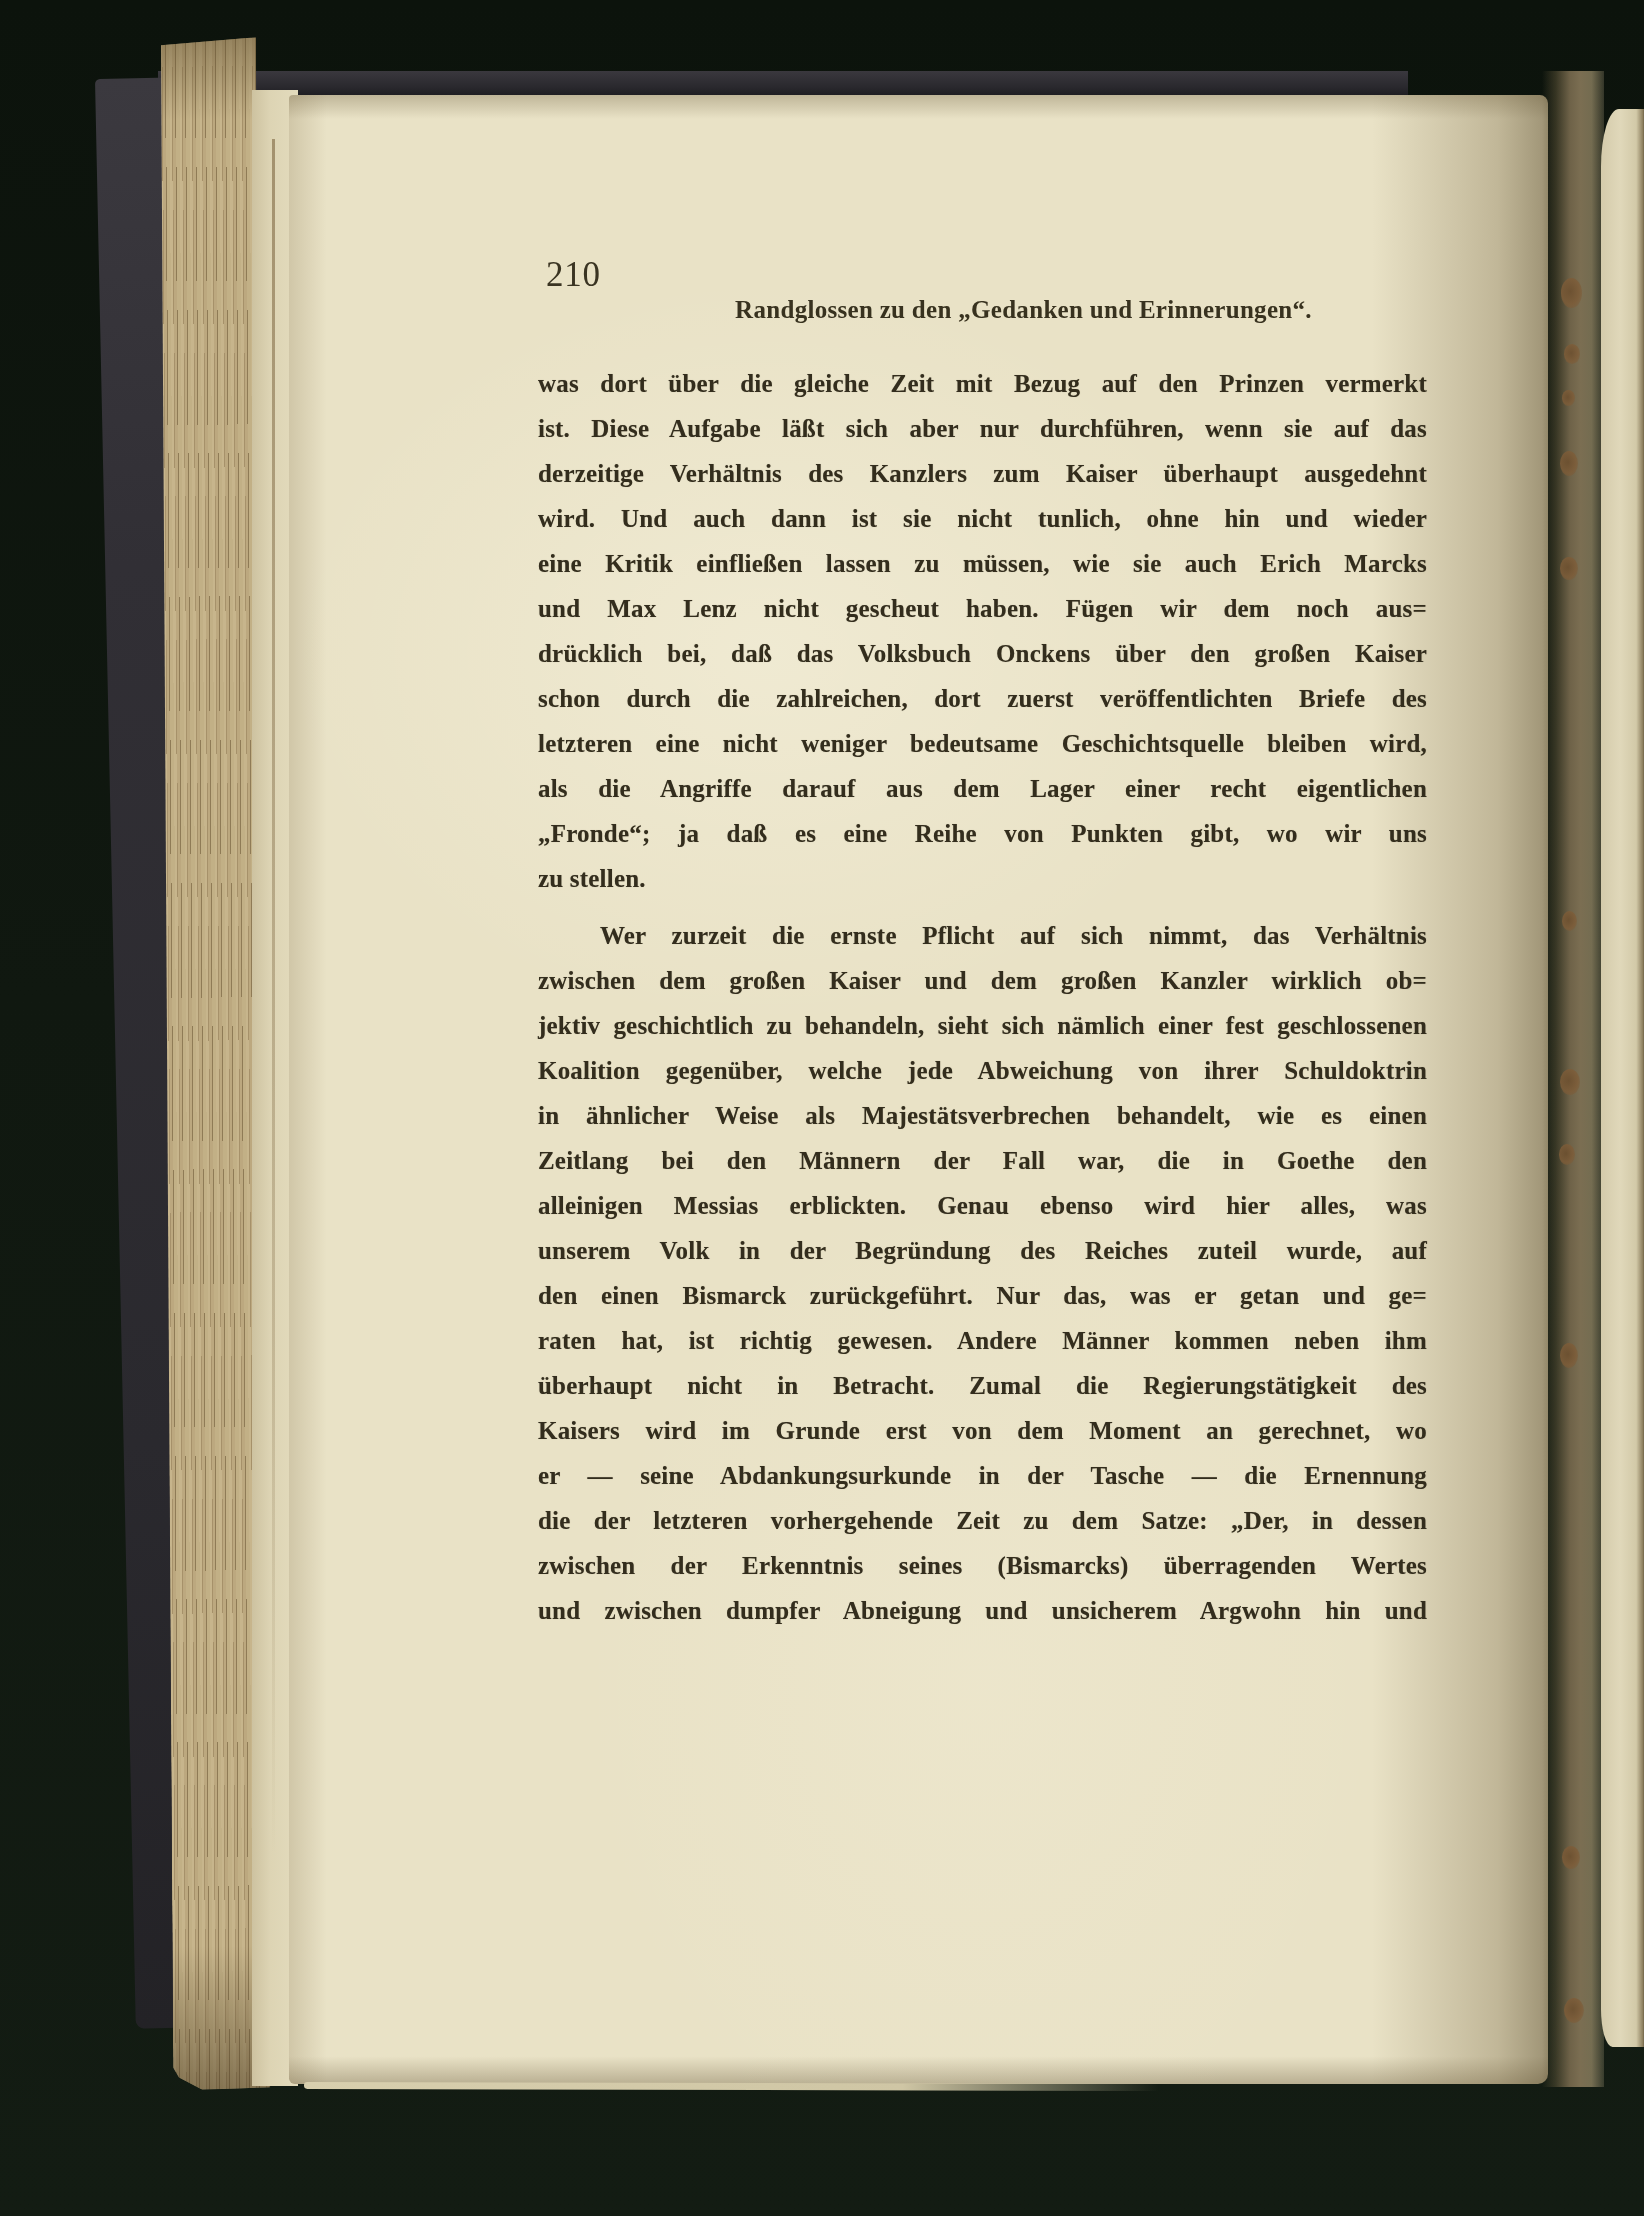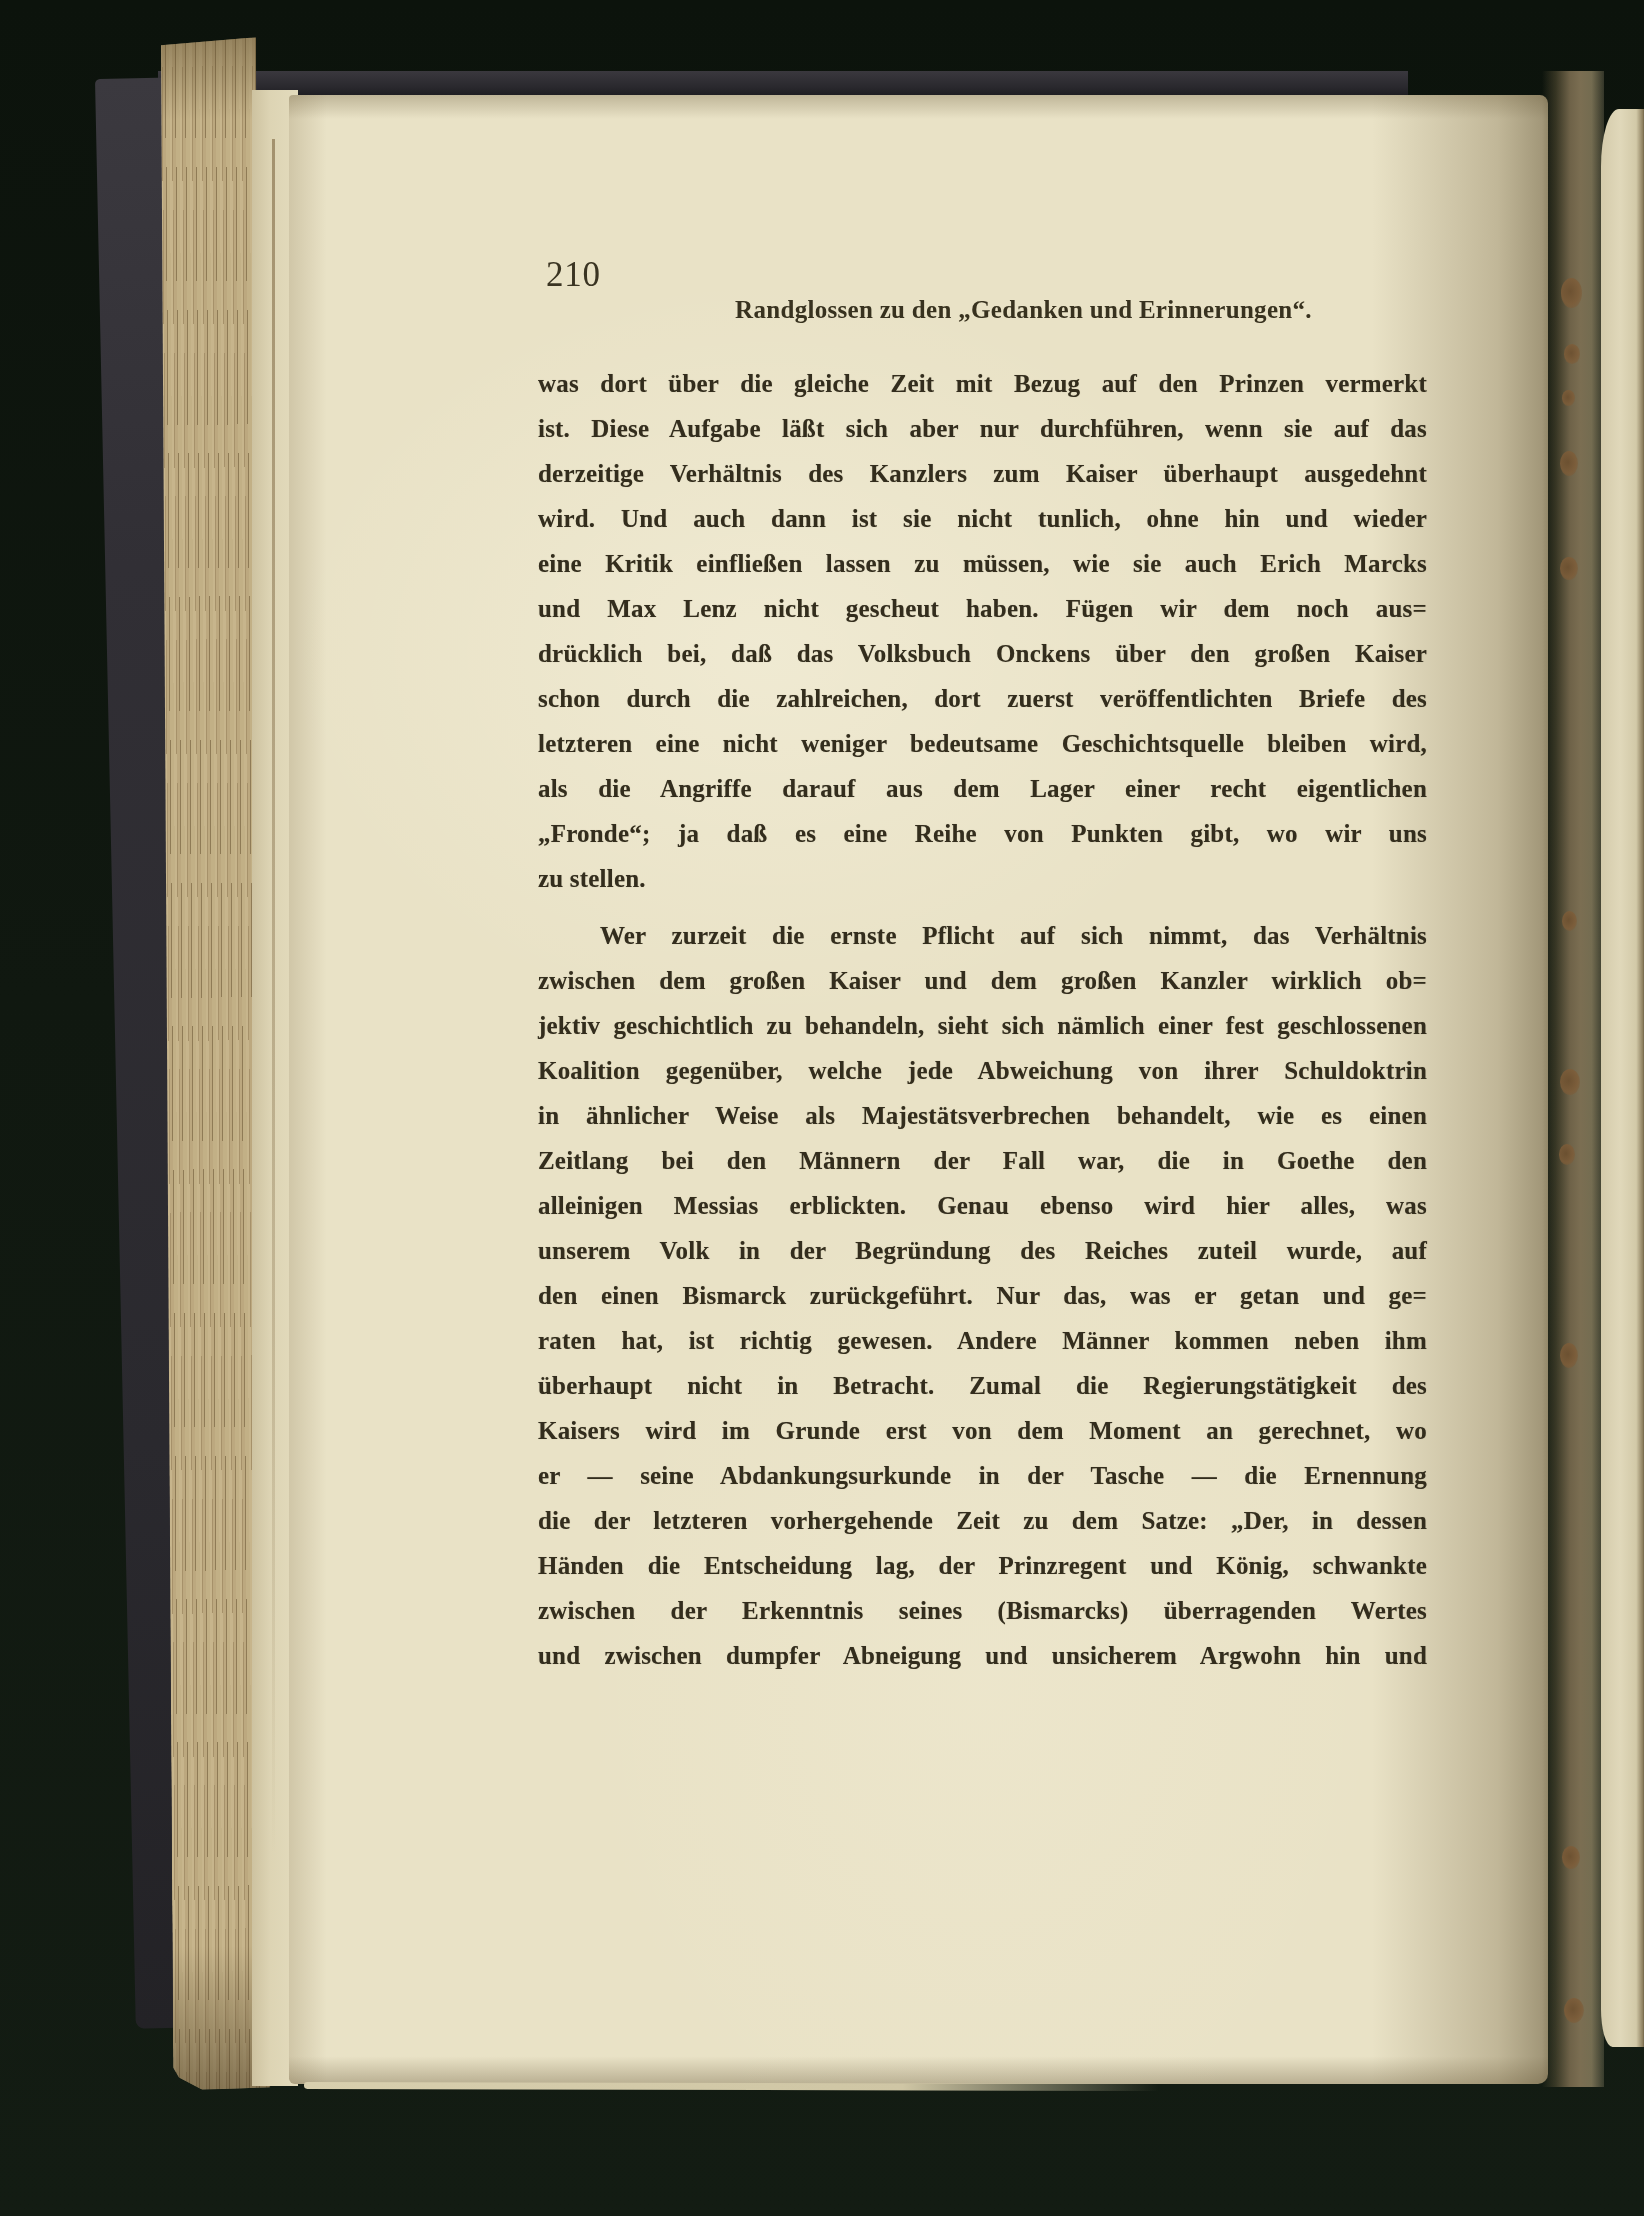--- a/index.html
+++ b/index.html
@@ -151,20 +151,19 @@
         <div class="line">in ähnlicher Weise als Majestätsverbrechen behandelt, wie es einen</div>
         <div class="line">Zeitlang bei den Männern der Fall war, die in Goethe den</div>
         <div class="line">alleinigen Messias erblickten. Genau ebenso wird hier alles, was</div>
         <div class="line">unserem Volk in der Begründung des Reiches zuteil wurde, auf</div>
         <div class="line">den einen Bismarck zurückgeführt. Nur das, was er getan und ge=</div>
         <div class="line">raten hat, ist richtig gewesen. Andere Männer kommen neben ihm</div>
         <div class="line">überhaupt nicht in Betracht. Zumal die Regierungstätigkeit des</div>
         <div class="line">Kaisers wird im Grunde erst von dem Moment an gerechnet, wo</div>
         <div class="line">er — seine Abdankungsurkunde in der Tasche — die Ernennung</div>
         <div class="line">die der letzteren vorhergehende Zeit zu dem Satze: „Der, in dessen</div>
-        <div class="line">Händen die Entscheidung lag, der Prinzregent und König, schwankte</div>
         <div class="line">zwischen der Erkenntnis seines (Bismarcks) überragenden Wertes</div>
         <div class="line">und zwischen dumpfer Abneigung und unsicherem Argwohn hin und</div>
       </div>
     </div>
 
 </div>
 
 
 </body></html>

